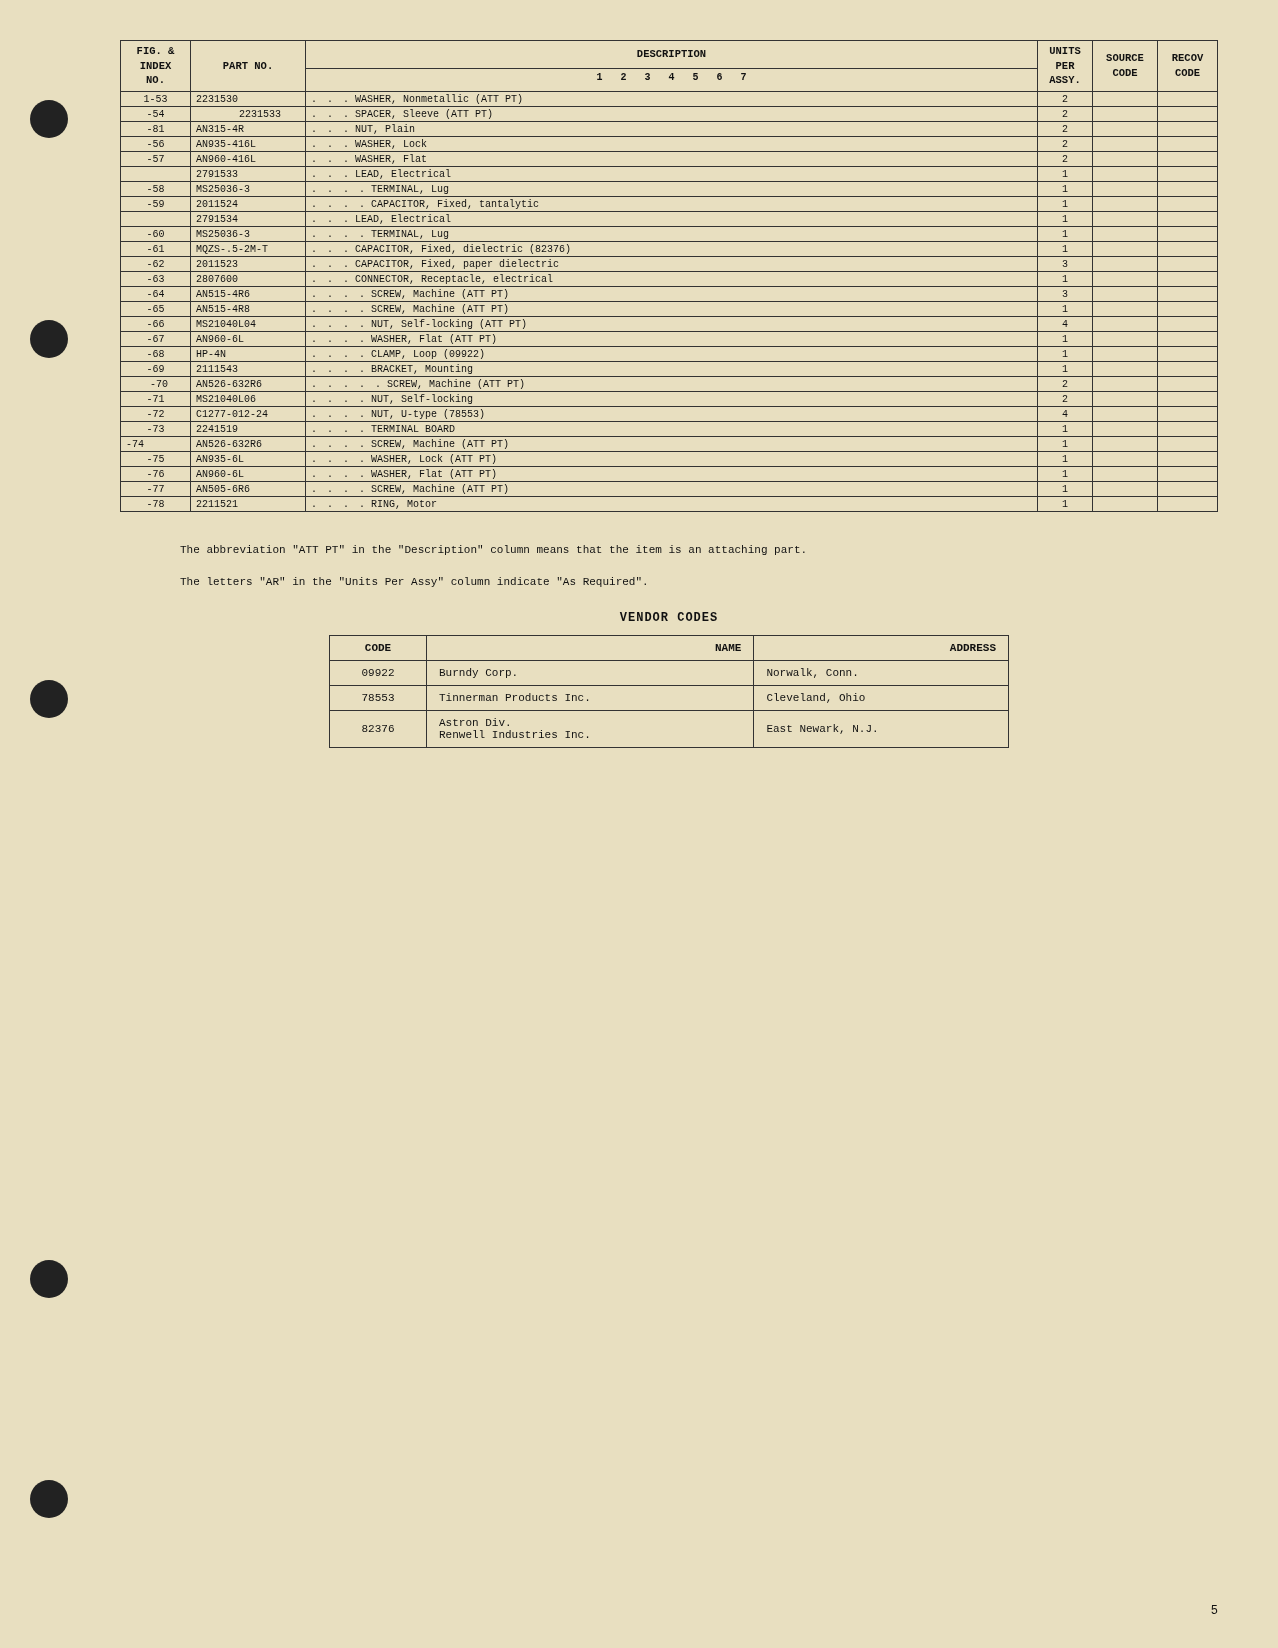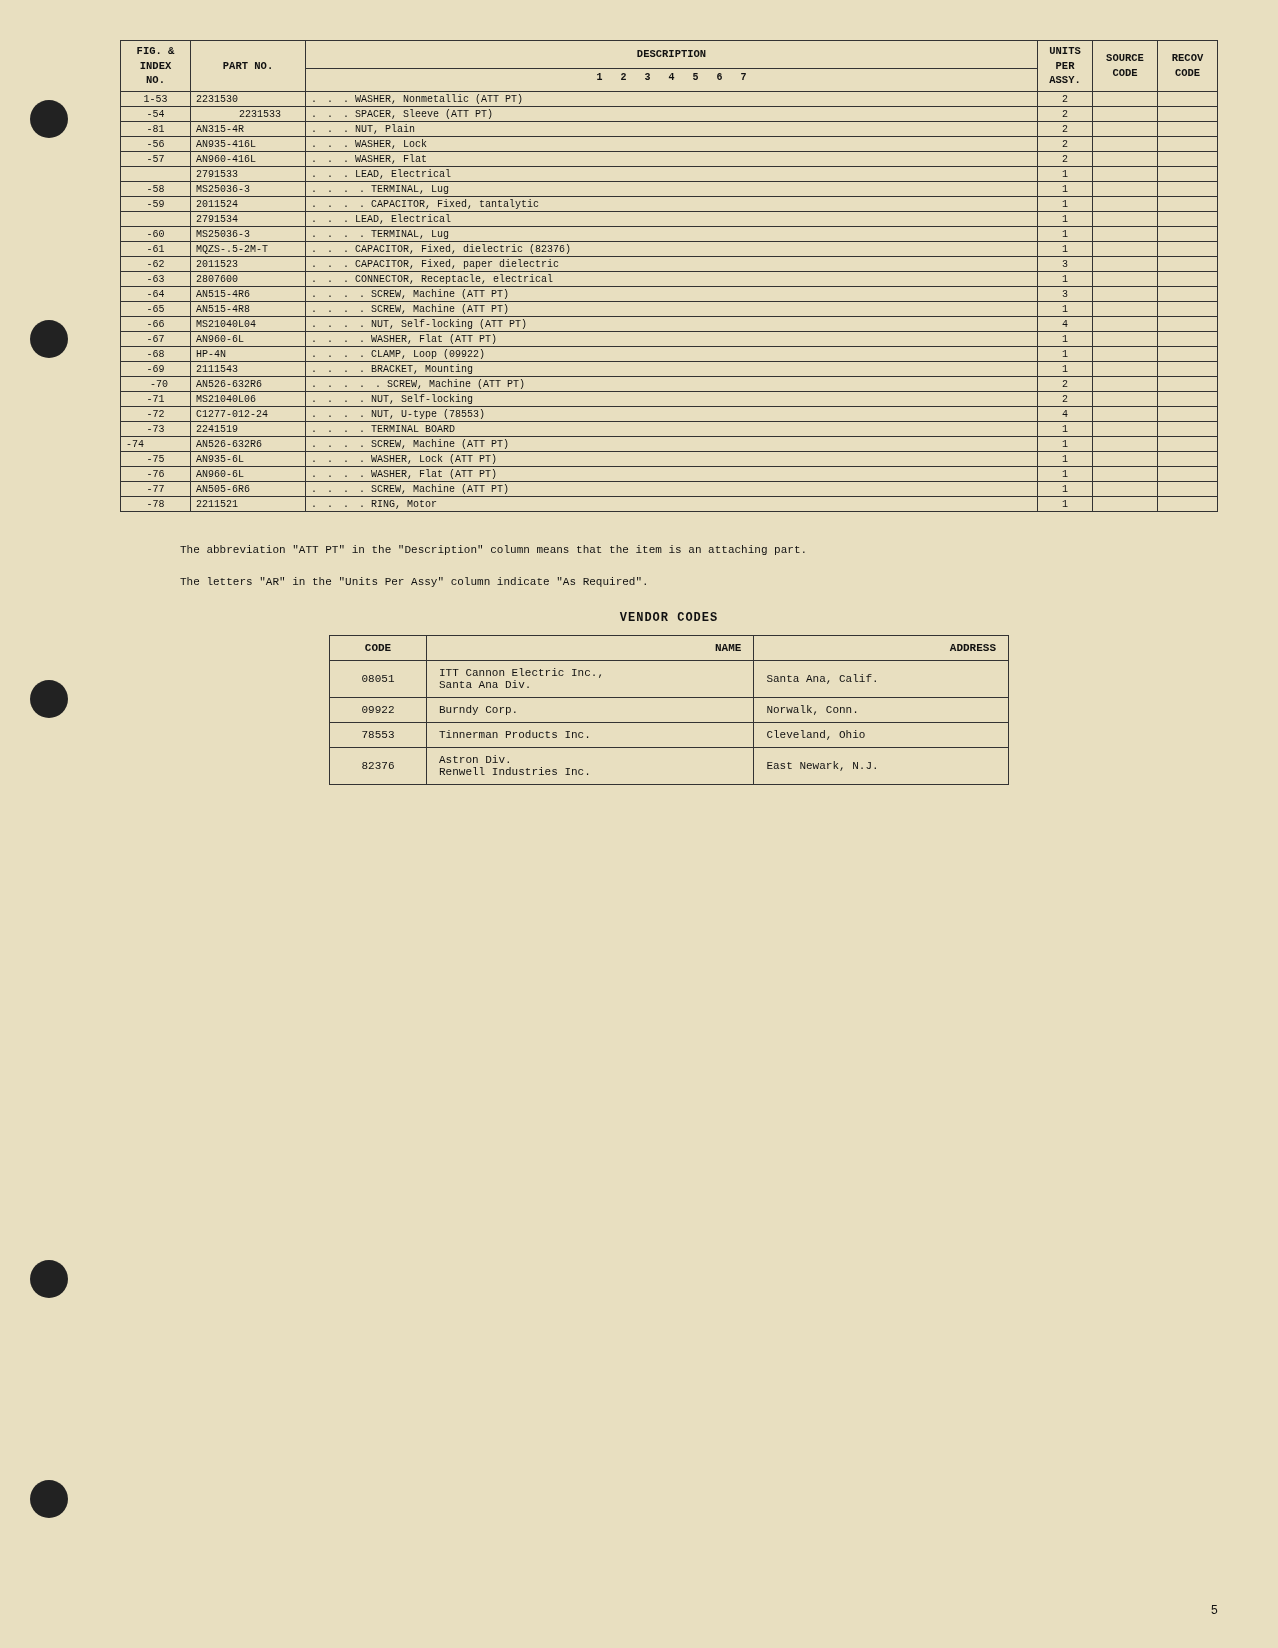--- a/index.html
+++ b/index.html
@@ -379,25 +379,20 @@
     <div class="vendor-title">VENDOR CODES</div>
     <table class="vendor-table">
       <thead>
         <tr>
           <th class="col-code">CODE</th>
           <th class="col-name">NAME</th>
           <th class="col-addr">ADDRESS</th>
         </tr>
       </thead>
       <tbody id="vendor-tbody">
-      <tr>
-    <td style="text-align:center; vertical-align:middle;">08051</td>
-    <td>ITT Cannon Electric Inc.,<br>Santa Ana Div.</td>
-    <td style="vertical-align:middle;">Santa Ana, Calif.</td>
-  </tr>
           <tr>
     <td style="text-align:center; vertical-align:middle;">09922</td>
     <td>Burndy Corp.</td>
     <td style="vertical-align:middle;">Norwalk, Conn.</td>
   </tr>
           <tr>
     <td style="text-align:center; vertical-align:middle;">78553</td>
     <td>Tinnerman Products Inc.</td>
     <td style="vertical-align:middle;">Cleveland, Ohio</td>
   </tr>

